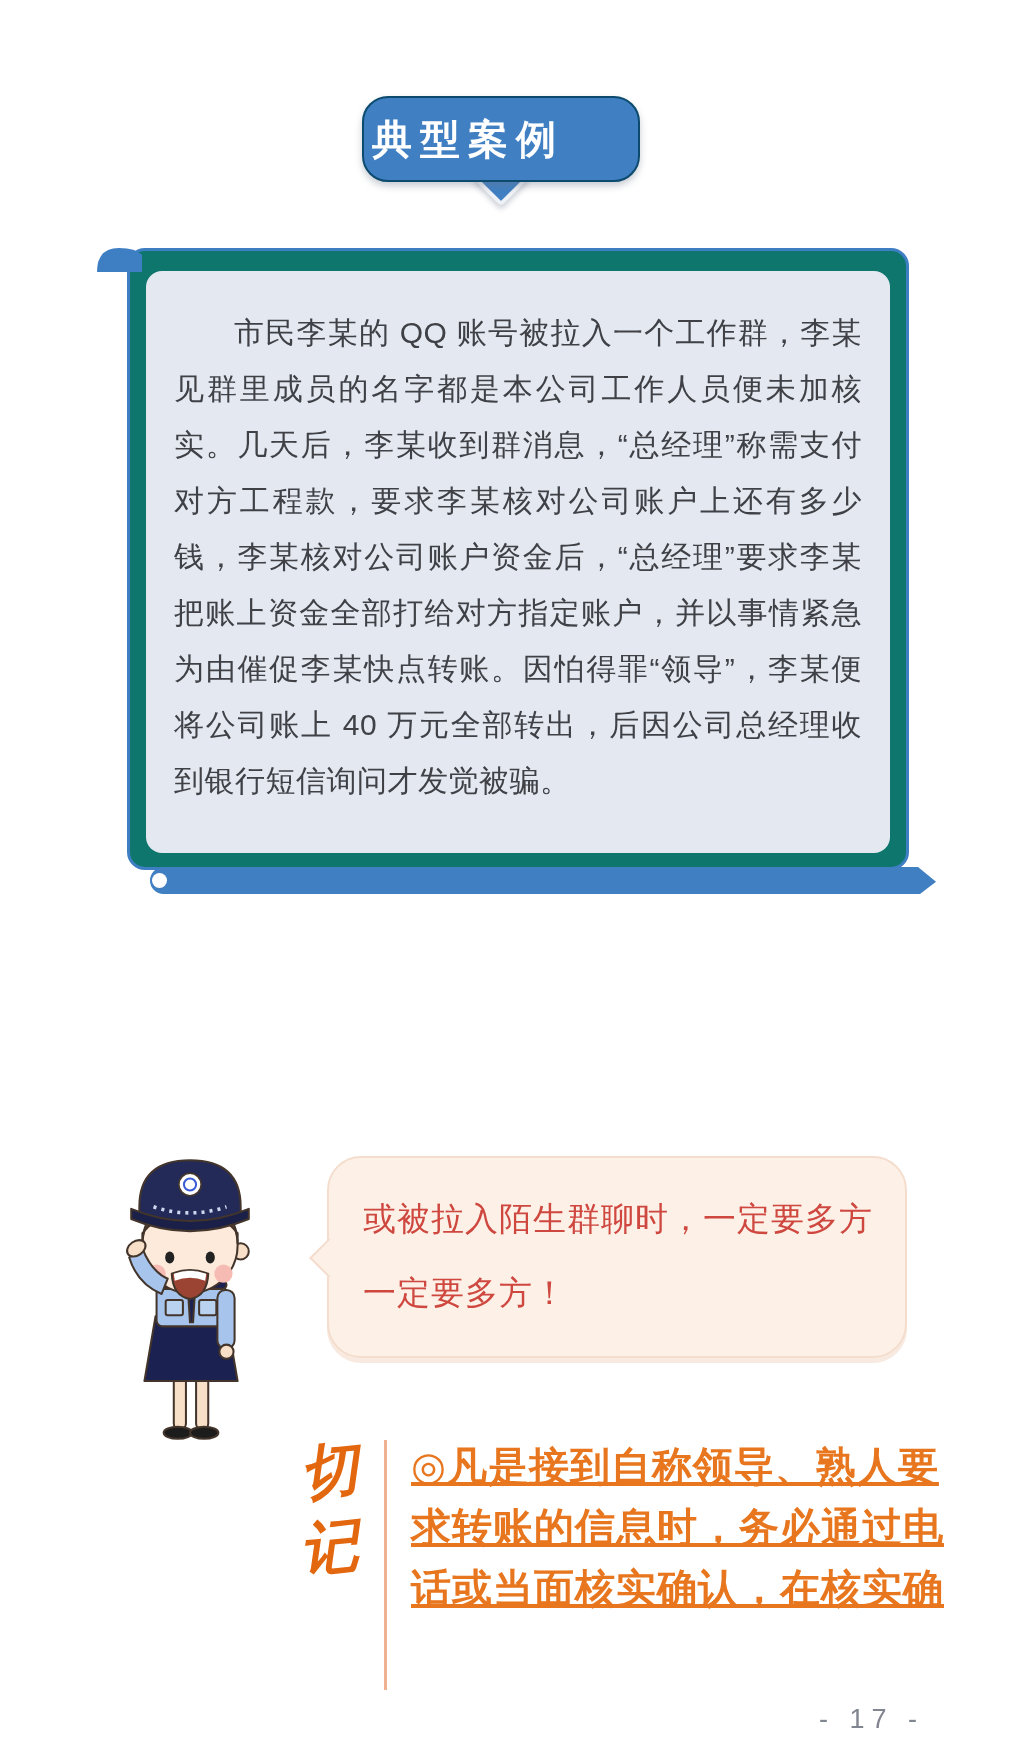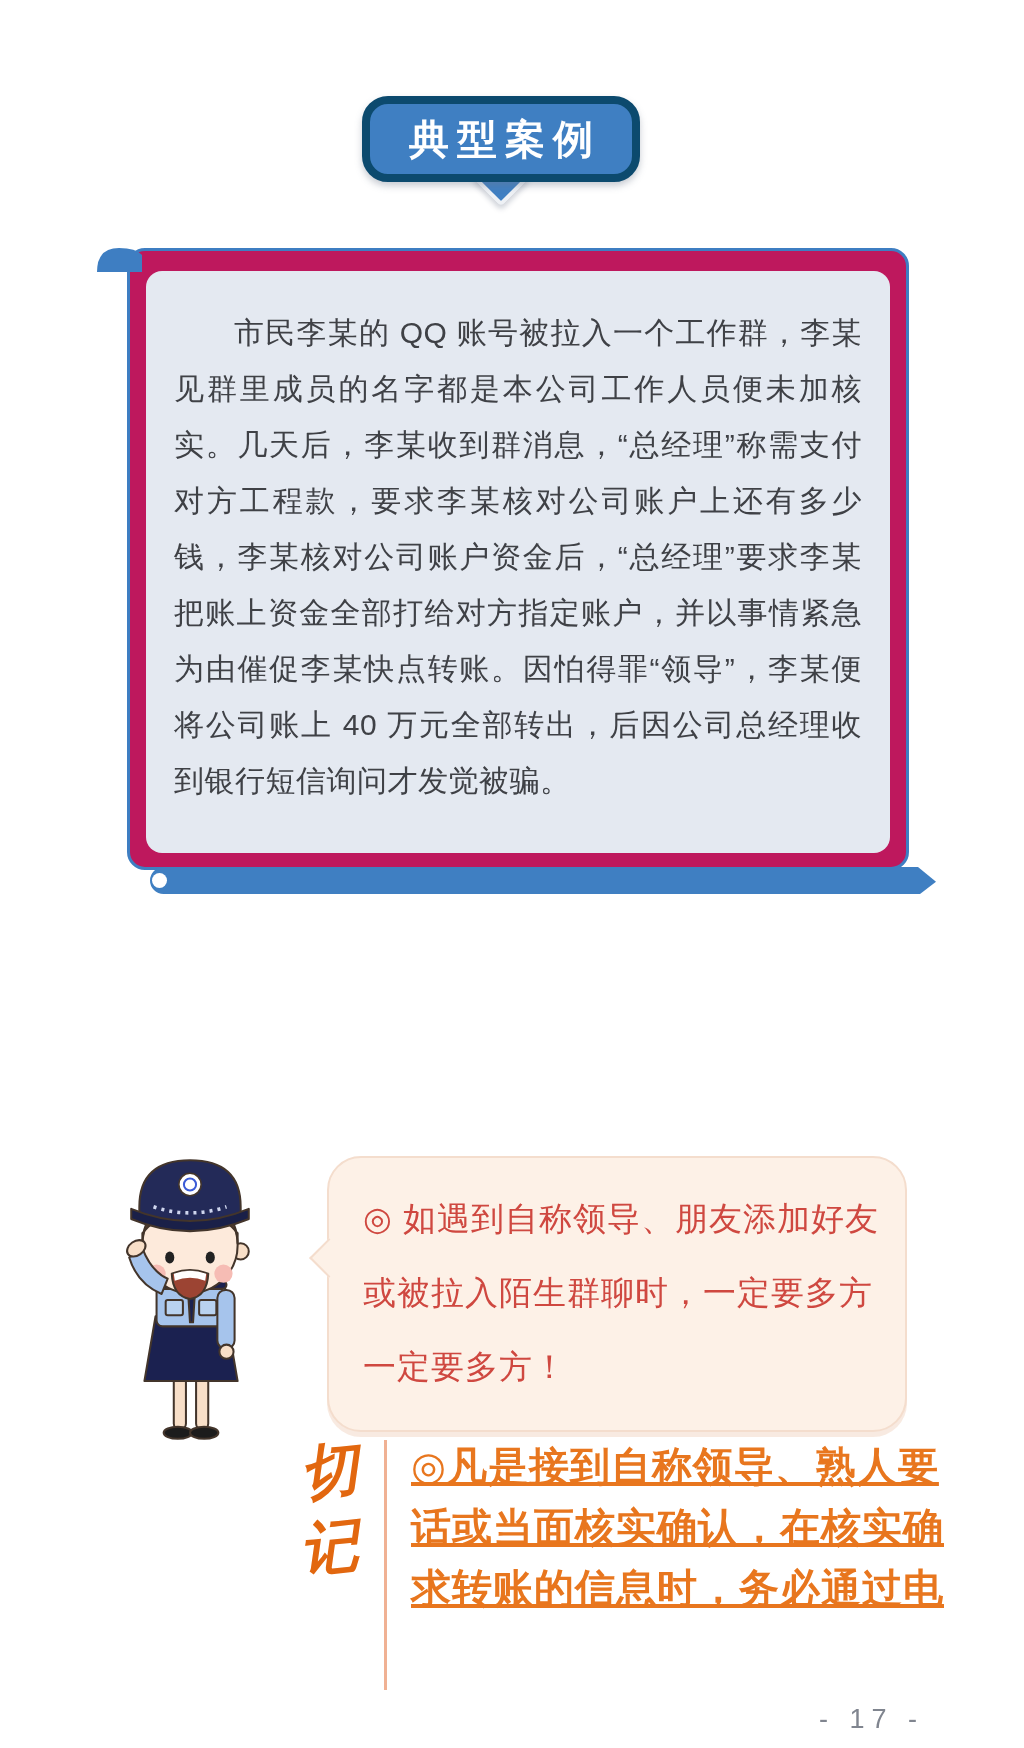--- a/index.html
+++ b/index.html
@@ -25,23 +25,23 @@
     background:#ffffff;
     overflow:hidden;
     font-family:"Liberation Sans","DejaVu Sans",sans-serif;
   }
 
   
   .banner{position:absolute;width:278px;}
   .banner-box{
     position:relative;z-index:2;
     height:86px;border-radius:26px;
-    border:8px solid #0c4a6e;
+    border:2px solid #0c4a6e;
     box-shadow:0 4px 7px rgba(110,120,140,.38);
-    display:flex;align-items:center;justify-content:center;
+    display:flex;align-items:center;justify-content:flex-start;
   }
   .banner-box span{
     font-family:"Liberation Serif","DejaVu Serif",serif;
     font-weight:bold;font-size:40px;color:#ffffff;
     letter-spacing:8px;text-indent:8px;
   }
   .banner-tail{
     position:relative;z-index:1;
     width:42px;height:42px;
     margin:-26px auto 0;
@@ -62,21 +62,21 @@
     border-right:4px solid #f7e4dc;border-bottom:4px solid #f7e4dc;
     box-shadow:3px 3px 5px rgba(150,110,100,.3);
   }
 
   
   .case-card{
     position:absolute;left:127px;top:248px;
     width:782px;height:622px;
     border:3px solid var(--case_border);
     border-radius:18px;
-    background:#be185d;
+    background:#0f766e;
   }
   .corner-curl{position:absolute;left:-36px;top:-6px;width:52px;height:28px;}
   .case-panel{
     position:absolute;left:16px;right:16px;top:20px;bottom:14px;
     background:var(--case_panel_bg);
     border-radius:16px;
     padding:34px 28px 30px;
   }
   .case-panel p{
     font-size:30px;line-height:56px;
@@ -206,33 +206,32 @@
       <circle cx="113" cy="126" r="9" fill="#f6bcb4" stroke="none"></circle>
       <path d="M62 126 Q80 119 98 126 Q97 148 80 151 Q63 148 62 126 Z" fill="#9c4433"></path>
       <path d="M64 126 Q80 120 96 126 L95 133 Q80 127 65 133 Z" fill="#ffffff" stroke="none"></path>
       <path d="M52 146 Q28 136 20 110 L33 101 Q42 124 58 131 Z" fill="#a6c4ec"></path>
       <ellipse cx="27" cy="101" rx="10" ry="7" fill="#f8dfc8" transform="rotate(-35 27 101)"></ellipse>
     </g>
   </svg>
 
   <div class="bubble">
     <div class="bubble-tail"></div>
-    <div class="bubble-line">◎ 如遇到自称领导、朋友添加好友</div>
     <div class="bubble-line">或被拉入陌生群聊时，一定要多方</div>
     <div class="bubble-line">一定要多方！</div>
   </div>
 
   <div class="keynote">
     <div class="keynote-label">
       <span>切</span>
       <span>记</span>
     </div>
     <div class="keynote-divider"></div>
     <div class="keynote-text">
       <div class="keynote-line">◎凡是接到自称领导、熟人要</div>
+      <div class="keynote-line">求转账的信息时，务必通过电</div>
       <div class="keynote-line">话或当面核实确认，在核实确</div>
-      <div class="keynote-line">求转账的信息时，务必通过电</div>
     </div>
   </div>
 
   <div class="page-number">- 17 -</div>
 
 </div>
 
 </body></html>

